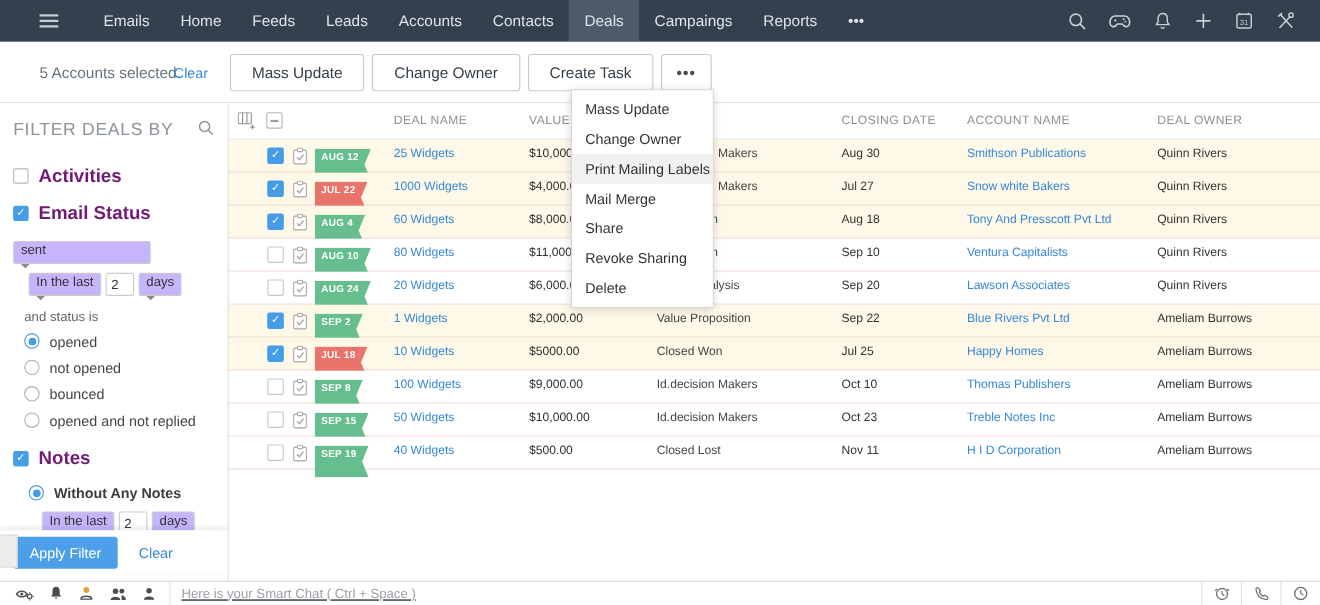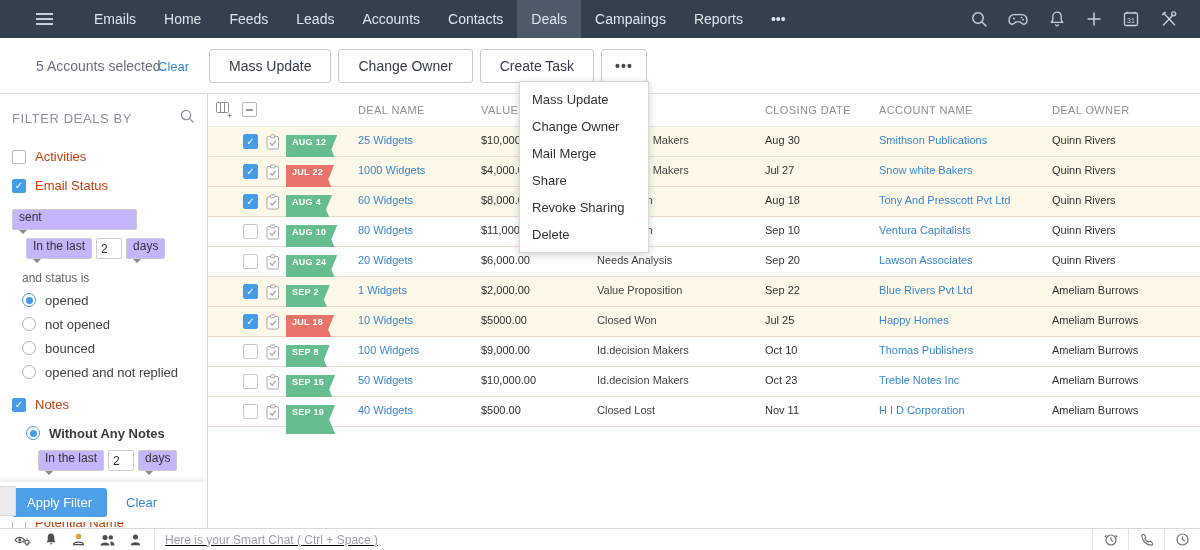--- a/index.html
+++ b/index.html
@@ -32,23 +32,23 @@
   .dropdown { position:absolute; left:519px; top:81px; width:130px; background:#fff;
               border:1px solid #d8d8d8; box-shadow:0 2px 8px rgba(0,0,0,.18); z-index:60; padding:4px 0; }
   .dd-item { padding:6px 12px; font-size:13px; color:#333; cursor:pointer; white-space:nowrap; }
   .dd-item.hl { background:#f1f1f1; }
 
   
   .sidebar { position:absolute; top:94px; left:0; width:208px; height:434px; background:#fff;
              border-right:1px solid #d8d8d8; overflow:hidden; }
   .sb-inner { padding:14px 12px 0 12px; }
   .sb-head { display:flex; align-items:center; justify-content:space-between; margin-bottom:21px; }
-  .sb-title { font-size:13px; color:#8b9299; letter-spacing:.6px; }
+  .sb-title { font-size:16px; color:#8b9299; letter-spacing:.6px; }
   .chk-row { display:flex; align-items:center; gap:9px; margin-bottom:14px; cursor:pointer; }
-  .chk-label { font-size:13px; color:#c2410c; font-weight:normal; }
+  .chk-label { font-size:17px; color:#701a75; font-weight:bold; }
   .chk { width:14px; height:14px; border:1px solid #b9b9b9; border-radius:2px; background:#fff; flex:0 0 auto;
          display:flex; align-items:center; justify-content:center; }
   .chk.on { background:#459ce7; border-color:#459ce7; }
   .chk.on::after { content:"✓"; color:#fff; font-size:10px; line-height:1; }
   .select { display:inline-flex; align-items:flex-start; justify-content:space-between; gap:6px;
             background:#c4b5fd; border:1px solid #ccc; border-radius:2px; height:21px;
             padding:0 6px; font-size:12px; color:#333; cursor:pointer;flex-direction:column; }
   .select.full { width:125px; margin:-2px 0 8px 0; }
   .caret { width:0; height:0; border-left:4px solid transparent; border-right:4px solid transparent; border-top:4px solid #8a8a8a; }
   .win { display:flex; align-items:center; gap:4px; margin:0 0 12px 14px; }
@@ -188,20 +188,21 @@
       <button class="ab-btn">Mass Update</button>
       <button class="ab-btn">Change Owner</button>
       <button class="ab-btn">Create Task</button>
       <button class="ab-btn more">•••</button>
     </div>
   </div>
 
   <div class="dropdown" id="dropdown">
       <div class="dd-item">Mass Update</div>
       <div class="dd-item">Change Owner</div>
+      <div class="dd-item hl">Print Mailing Labels</div>
       <div class="dd-item">Mail Merge</div>
       <div class="dd-item">Share</div>
       <div class="dd-item">Revoke Sharing</div>
       <div class="dd-item">Delete</div>
     </div>
 
   <aside class="sidebar">
     <div class="sb-inner">
       <div class="sb-head">
         <span class="sb-title">FILTER DEALS BY</span>

